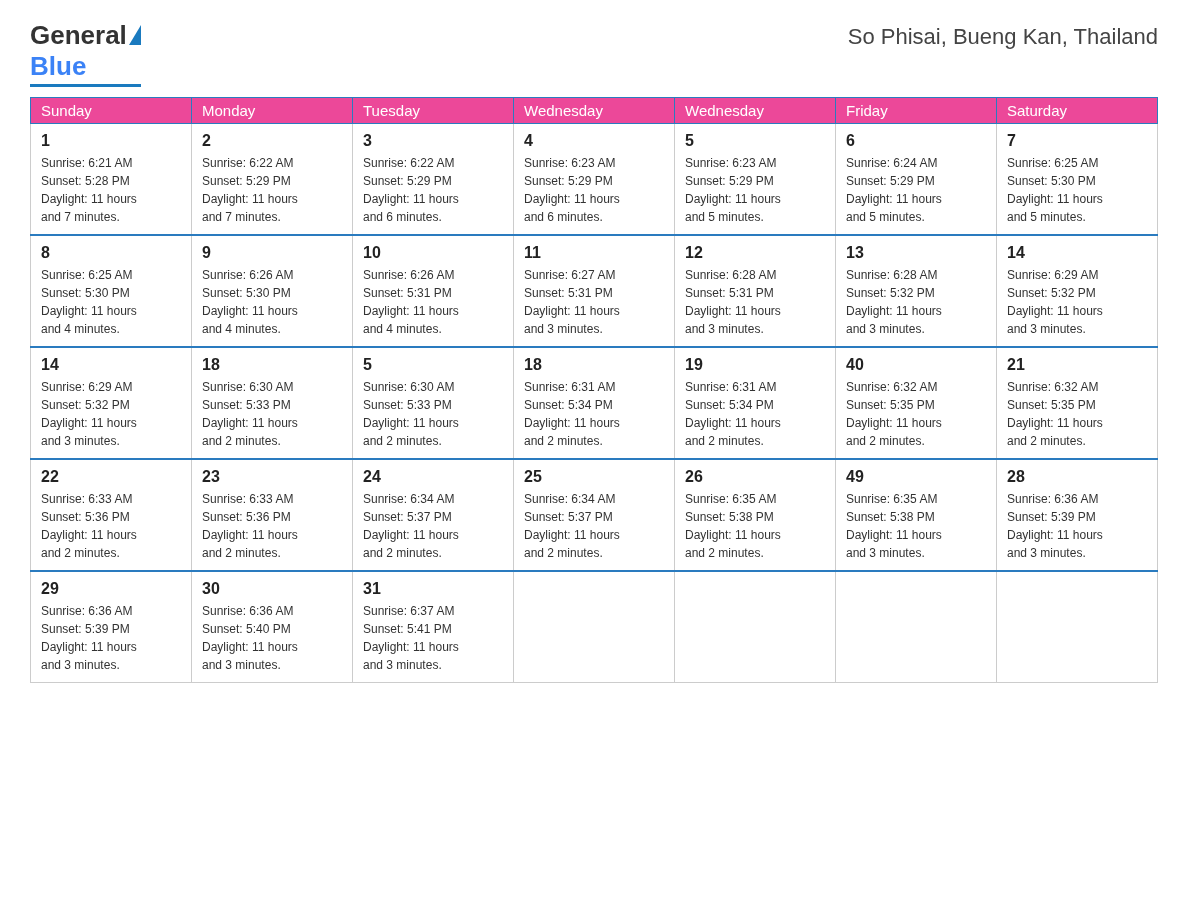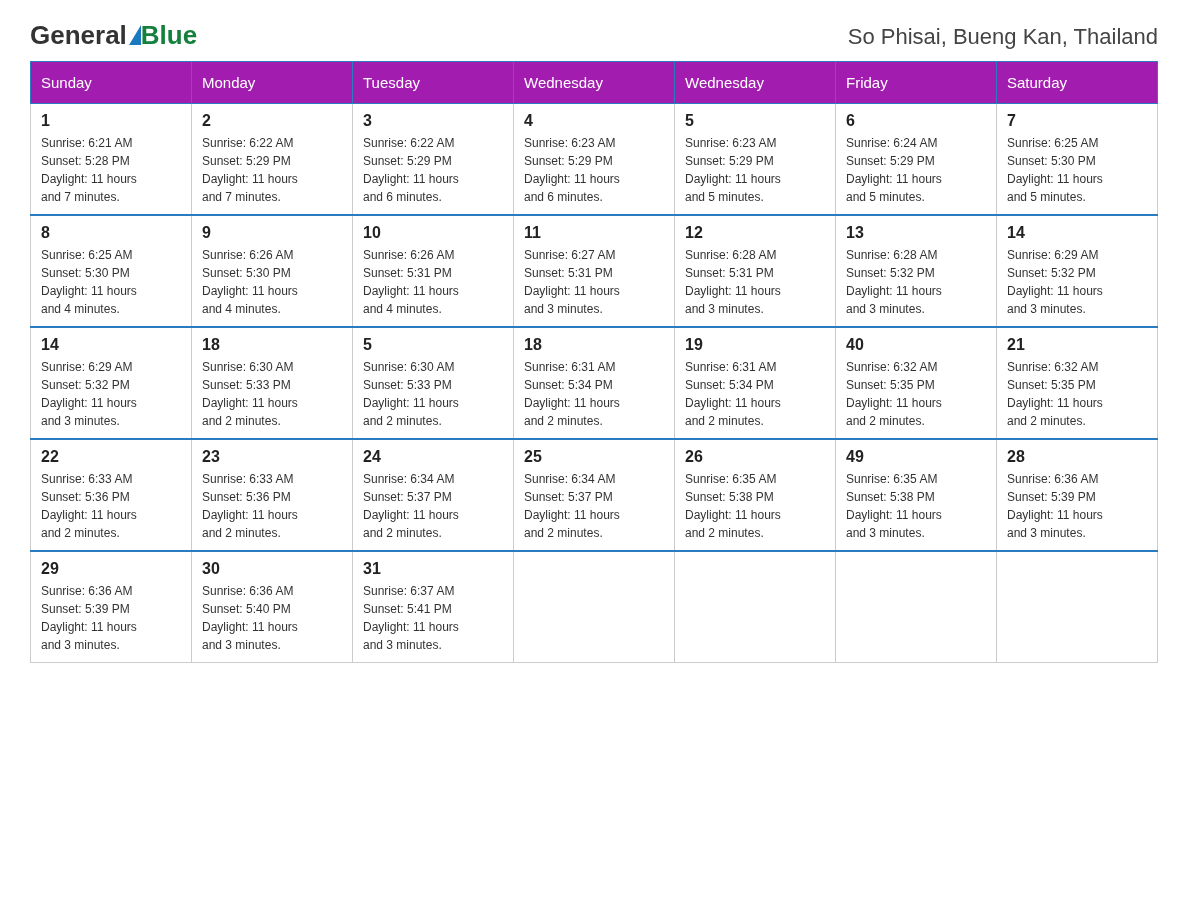--- a/index.html
+++ b/index.html
@@ -11,36 +11,36 @@
       padding: 20px 30px;
     }
     .header {
       display: flex;
       justify-content: space-between;
       align-items: flex-start;
       margin-bottom: 10px;
     }
     .logo {
       display: flex;
-      flex-direction: row;
+      flex-direction: column;
       align-items: flex-start;
     }
     .logo-text {
       display: flex;
       align-items: center;
     }
     .logo-general {
       font-size: 26px;
       font-weight: bold;
       color: #333;
     }
     .logo-blue {
       font-size: 26px;
       font-weight: bold;
-      color: #15803d;
+      color: #3b82f6;
     }
     .logo-triangle {
       width: 0;
       height: 0;
       border-left: 12px solid transparent;
       border-bottom: 20px solid #1a7abf;
       margin-left: 2px;
       margin-bottom: 2px;
     }
     .logo-underline {
@@ -61,25 +61,25 @@
       font-size: 22px;
       color: #444;
       margin-top: 4px;
     }
     .calendar-table {
       width: 100%;
       border-collapse: collapse;
       margin-top: 10px;
     }
     .calendar-table th {
-      background: #a21caf;
+      background: #ec4899;
       color: #fff;
       font-size: 15px;
       font-weight: normal;
-      padding: 12px 10px;
+      padding: 4px 10px;
       text-align: left;
       border: 1px solid #2a7bbf;
     }
     .calendar-table td {
       vertical-align: top;
       padding: 8px 10px;
       font-size: 12.5px;
       color: #333;
       border: 1px solid #ccc;
       width: 14.28%;

